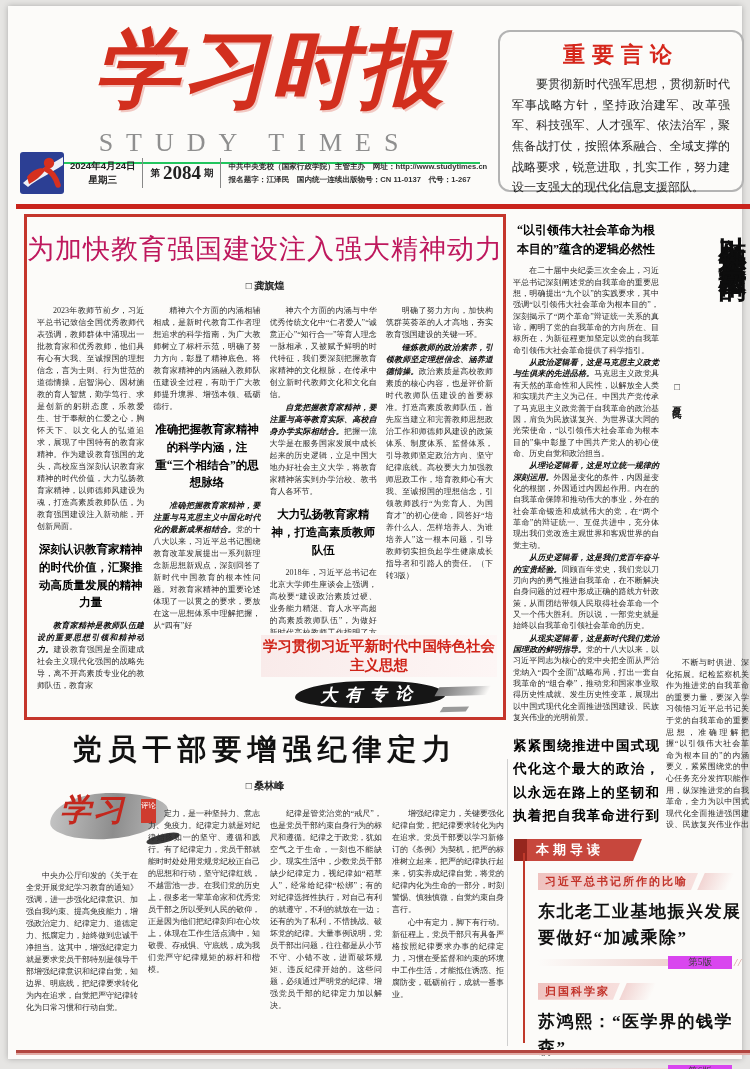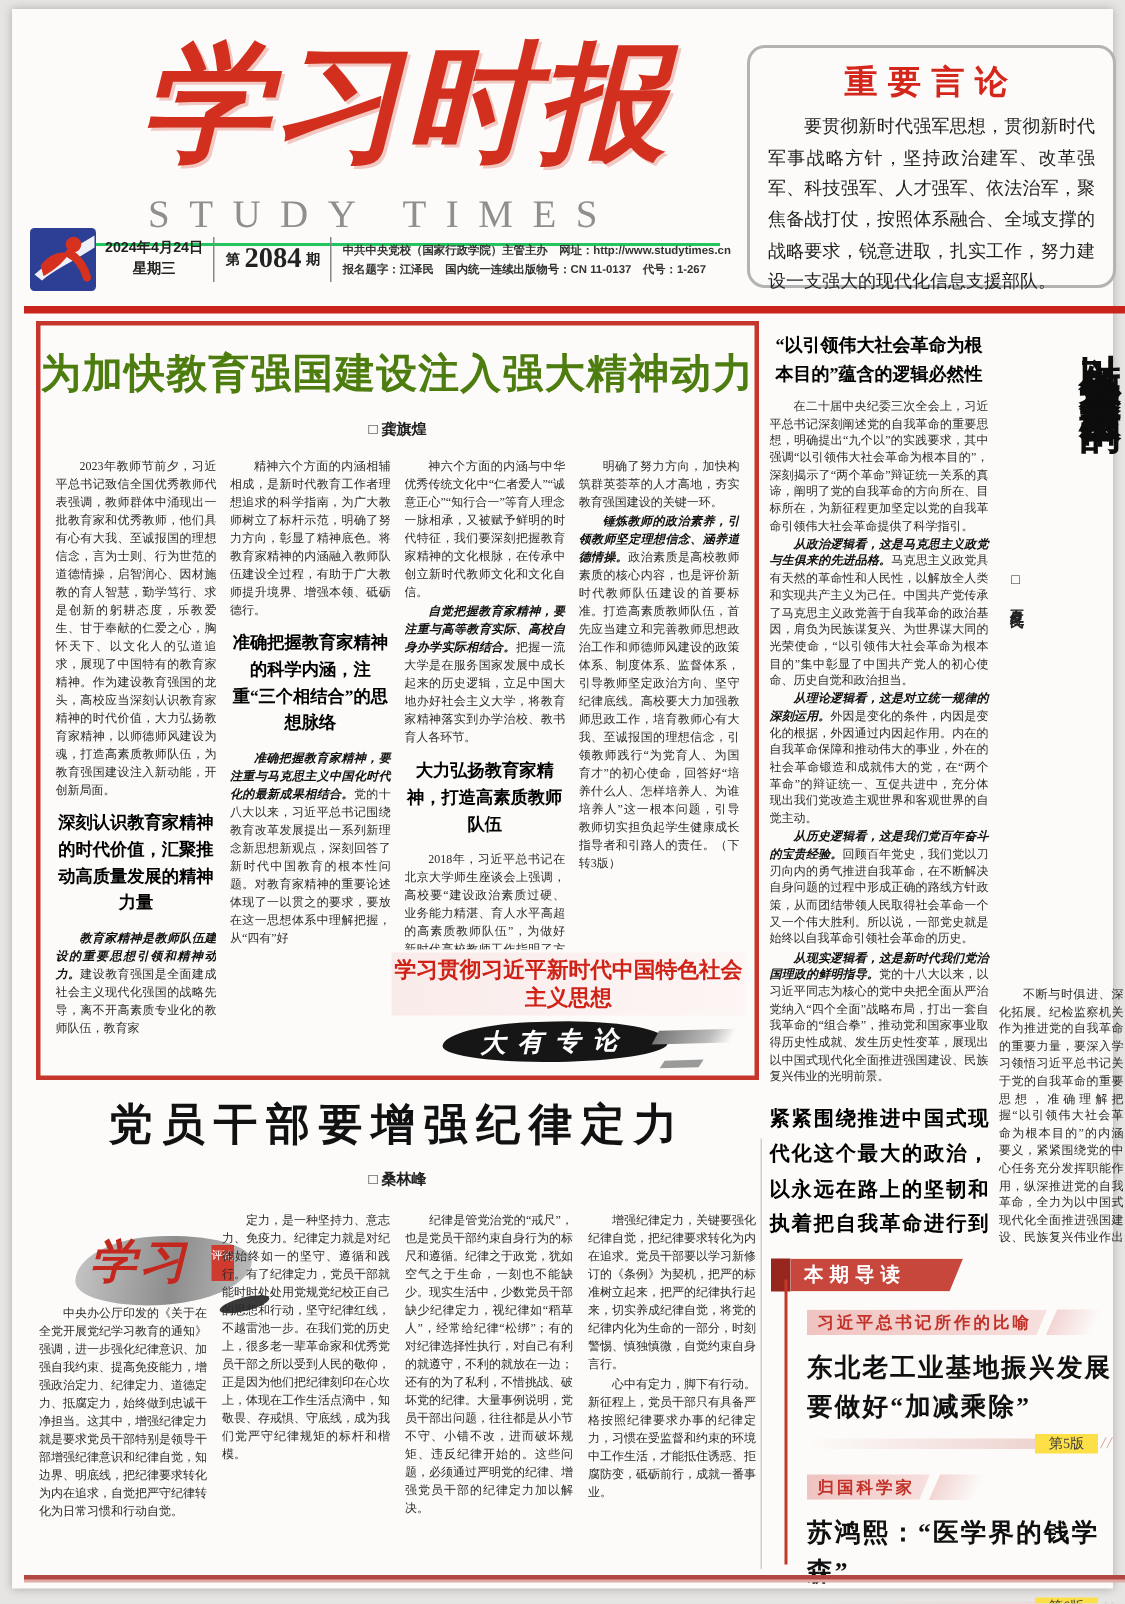--- a/index.html
+++ b/index.html
@@ -26,21 +26,21 @@
   
   .quote-box{position:absolute;left:490px;top:24px;width:246px;height:162px;border:2px solid #b3b3b3;
        border-radius:12px;padding:6px 12px;box-sizing:border-box;background:#fcfbf9;}
   .quote-title{text-align:center;font-size:22px;font-weight:800;color:#d5261b;letter-spacing:7px;
        font-family:"Liberation Sans",sans-serif;margin:2px 0 4px;}
   .quote-body{font-size:12px;line-height:1.72;color:#1e1e1e;text-align:justify;text-indent:2em;}
   .top-rule{position:absolute;left:8px;top:198px;width:734px;height:5px;background:#c9241c;}
   
   .main-box{position:absolute;left:16px;top:208px;width:482px;height:506px;border:3px solid #c5362c;
        box-sizing:border-box;background:#fcfbf9;}
-  .main-headline{margin-top:14px;text-align:center;font-size:27px;font-weight:700;color:#4d7c0f;
+  .main-headline{margin-top:14px;text-align:center;font-size:27px;font-weight:400;color:#be185d;
        letter-spacing:1px;}
   .main-byline{text-align:center;font-size:10px;color:#222;margin-top:12px;font-weight:700;}
   .main-cols{position:absolute;left:10px;top:88px;width:456px;height:404px;display:flex;gap:9px;overflow:hidden;}
   .col{flex:1 1 0;overflow:hidden;font-size:8px;line-height:1.5;color:#2b2b2b;text-align:justify;}
   .blk-p{text-indent:2em;margin:0 0 1px;}
   .lead{font-weight:700;font-style:italic;color:#111;}
   .blk-subhead{font-weight:800;font-size:11.5px;line-height:1.55;text-align:center;margin:8px 0;
        text-indent:0;color:#000;}
   .blk-subhead2{font-weight:800;font-size:13.5px;line-height:1.75;margin:10px 0 6px;text-indent:0;color:#000;}
   .main-banner{position:absolute;right:6px;bottom:5px;width:236px;background:#fcfbf9;padding-top:2px;}
@@ -78,30 +78,30 @@
   .g-tagrow{display:flex;align-items:stretch;height:17px;margin-top:8px;}
   .g-tag{background:linear-gradient(90deg,#efc3c0,#f7e0de);color:#c23229;font-weight:700;
        font-size:11px;letter-spacing:2px;font-family:"Liberation Sans",sans-serif;
        padding:1px 10px 0 7px;clip-path:polygon(0 0,100% 0,calc(100% - 7px) 100%,0 100%);}
   .g-tag-tail{width:30px;margin-left:3px;background:linear-gradient(90deg,#f2d5d3,rgba(242,213,211,0));
        transform:skewX(-24deg);}
   .g-headline{font-size:17px;font-weight:800;color:#101010;letter-spacing:1.5px;line-height:1.55;
        margin:9px 2px 2px 0;}
   .g-page{display:flex;align-items:center;margin:4px 6px 2px 0;}
   .g-page-line{flex:1;height:7px;background:linear-gradient(90deg,rgba(243,221,219,0),#efd4d1);}
-  .g-page-label{font-size:9.5px;color:#3c3c3c;padding:0 9px;background:#fde047;font-family:Liberation Serif, serif;}
+  .g-page-label{font-size:9.5px;color:#3c3c3c;padding:0 20px;background:#d946ef;font-family:Liberation Serif, serif;}
   .g-page-slash{color:#d69a92;font-size:11px;font-style:italic;letter-spacing:1px;padding-left:2px;}
   
   .commentary{position:absolute;left:16px;top:718px;width:482px;height:324px;}
   .c-headline{text-align:center;font-size:29px;font-weight:800;letter-spacing:6px;color:#111;margin-top:6px;}
   .c-byline{text-align:center;font-size:10px;font-weight:700;color:#222;margin-top:9px;}
   .c-cols{position:absolute;left:2px;top:84px;width:478px;height:238px;display:flex;gap:10px;overflow:hidden;}
   .c-cols .col{font-size:8px;line-height:1.5;}
   .col-pad{padding-top:62px;}
-  .review-logo{position:absolute;left:26px;top:96px;width:126px;height:56px;}
+  .review-logo{position:absolute;left:26px;top:65px;width:126px;height:56px;}
   .smear{position:absolute;left:0;top:4px;width:118px;height:46px;
        background:linear-gradient(100deg,#c7c7c7,#8d8d8d 55%,#bdbdbd);
        border-radius:48% 52% 55% 45% / 62% 40% 60% 38%;transform:rotate(-2deg);}
   .smear-tail{position:absolute;right:-4px;bottom:2px;width:34px;height:9px;background:#3a3a3a;
        border-radius:50%;transform:rotate(-14deg);}
   .xuexi{position:absolute;left:10px;top:0px;font-size:31px;font-weight:800;font-style:italic;
        color:#c4271d;letter-spacing:2px;}
   .seal{position:absolute;right:20px;top:10px;width:15px;height:24px;background:#cf3b2e;color:#fff;
        font-size:7.5px;line-height:1.4;text-align:center;padding-top:2px;box-sizing:border-box;
        font-family:"Liberation Sans",sans-serif;}

